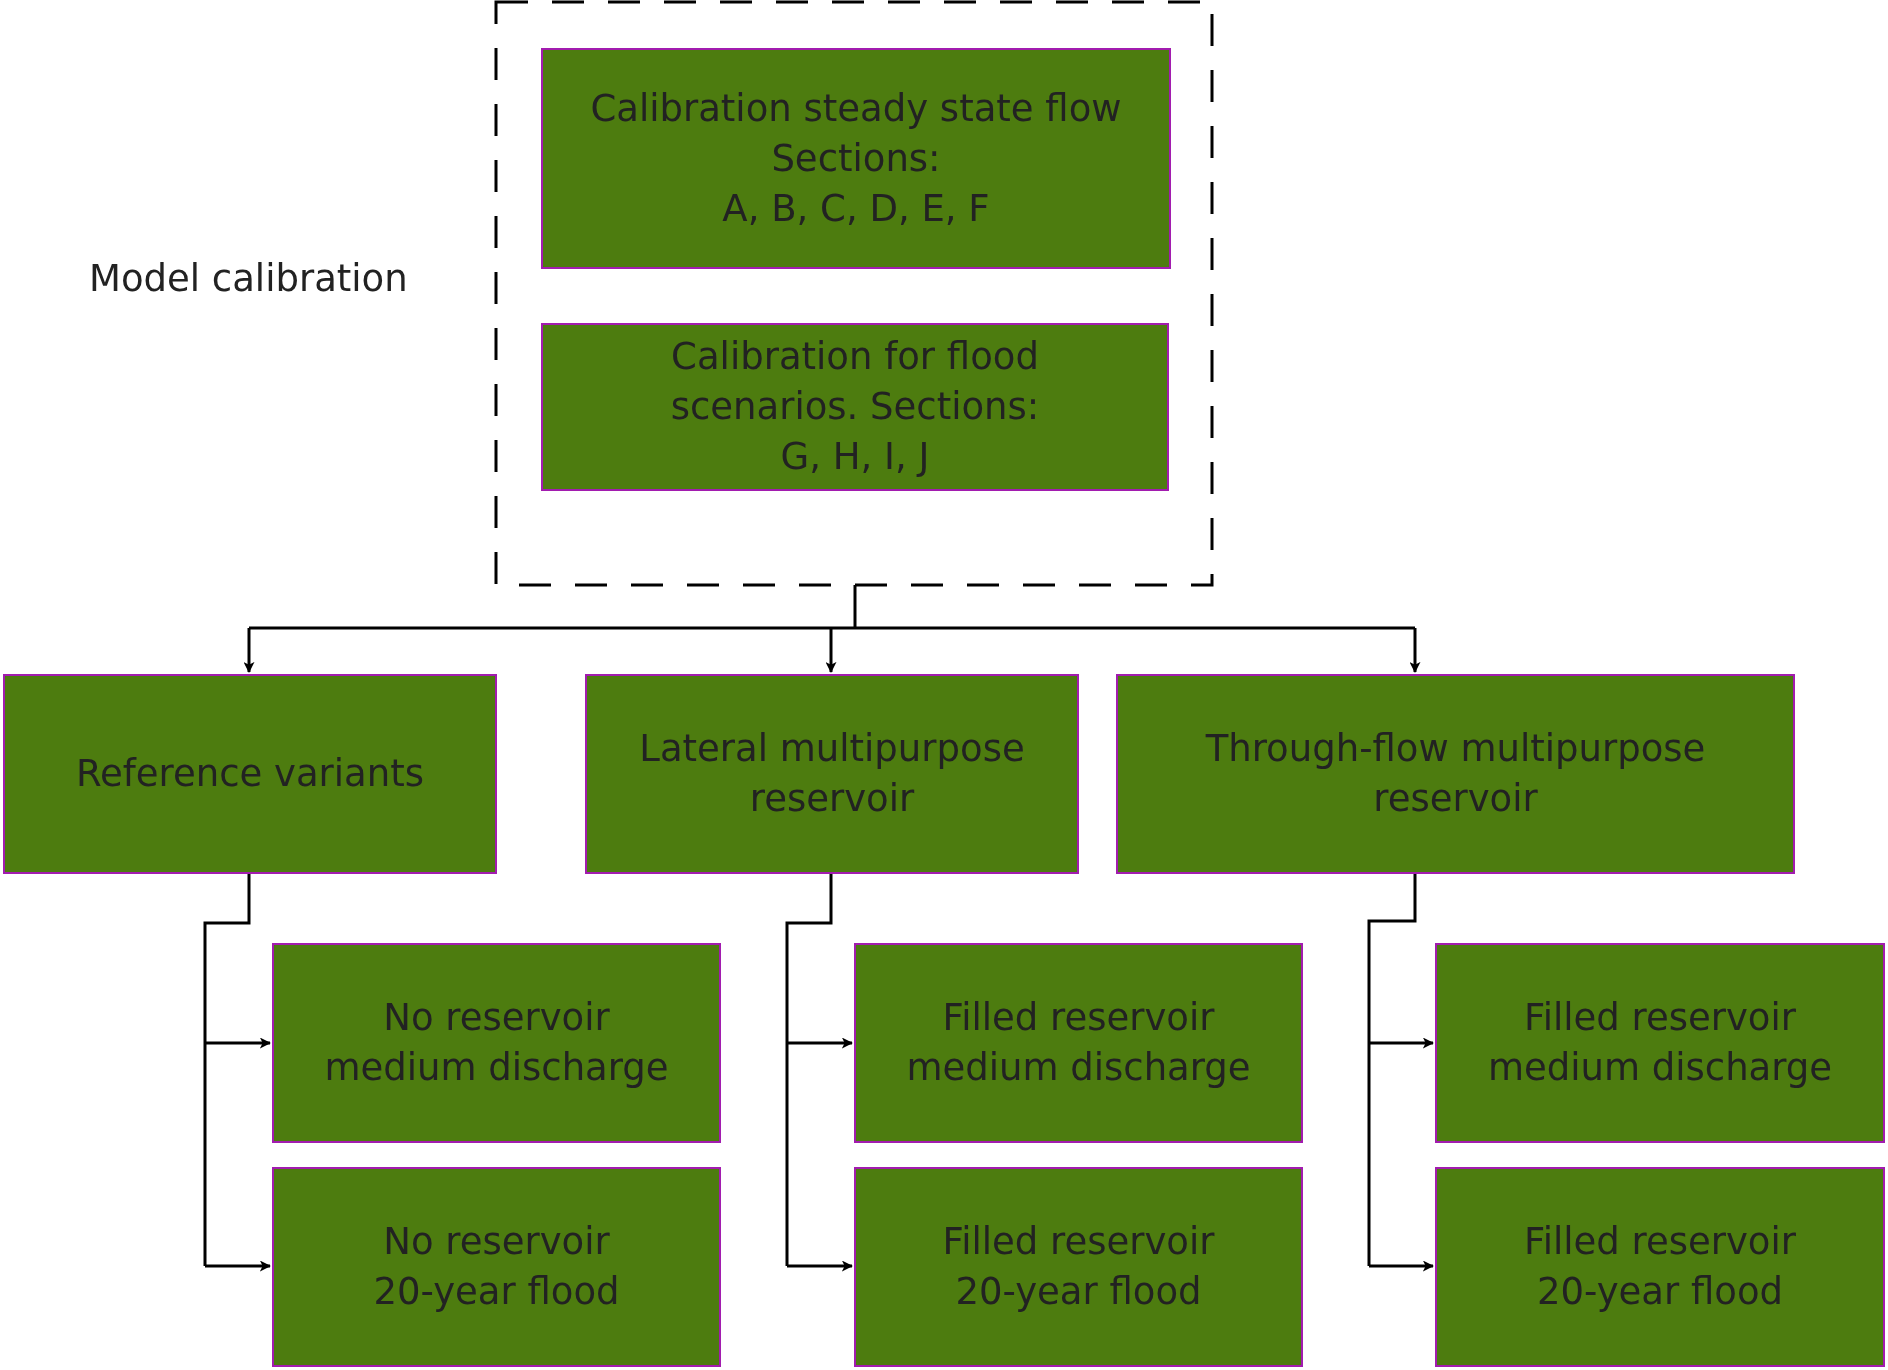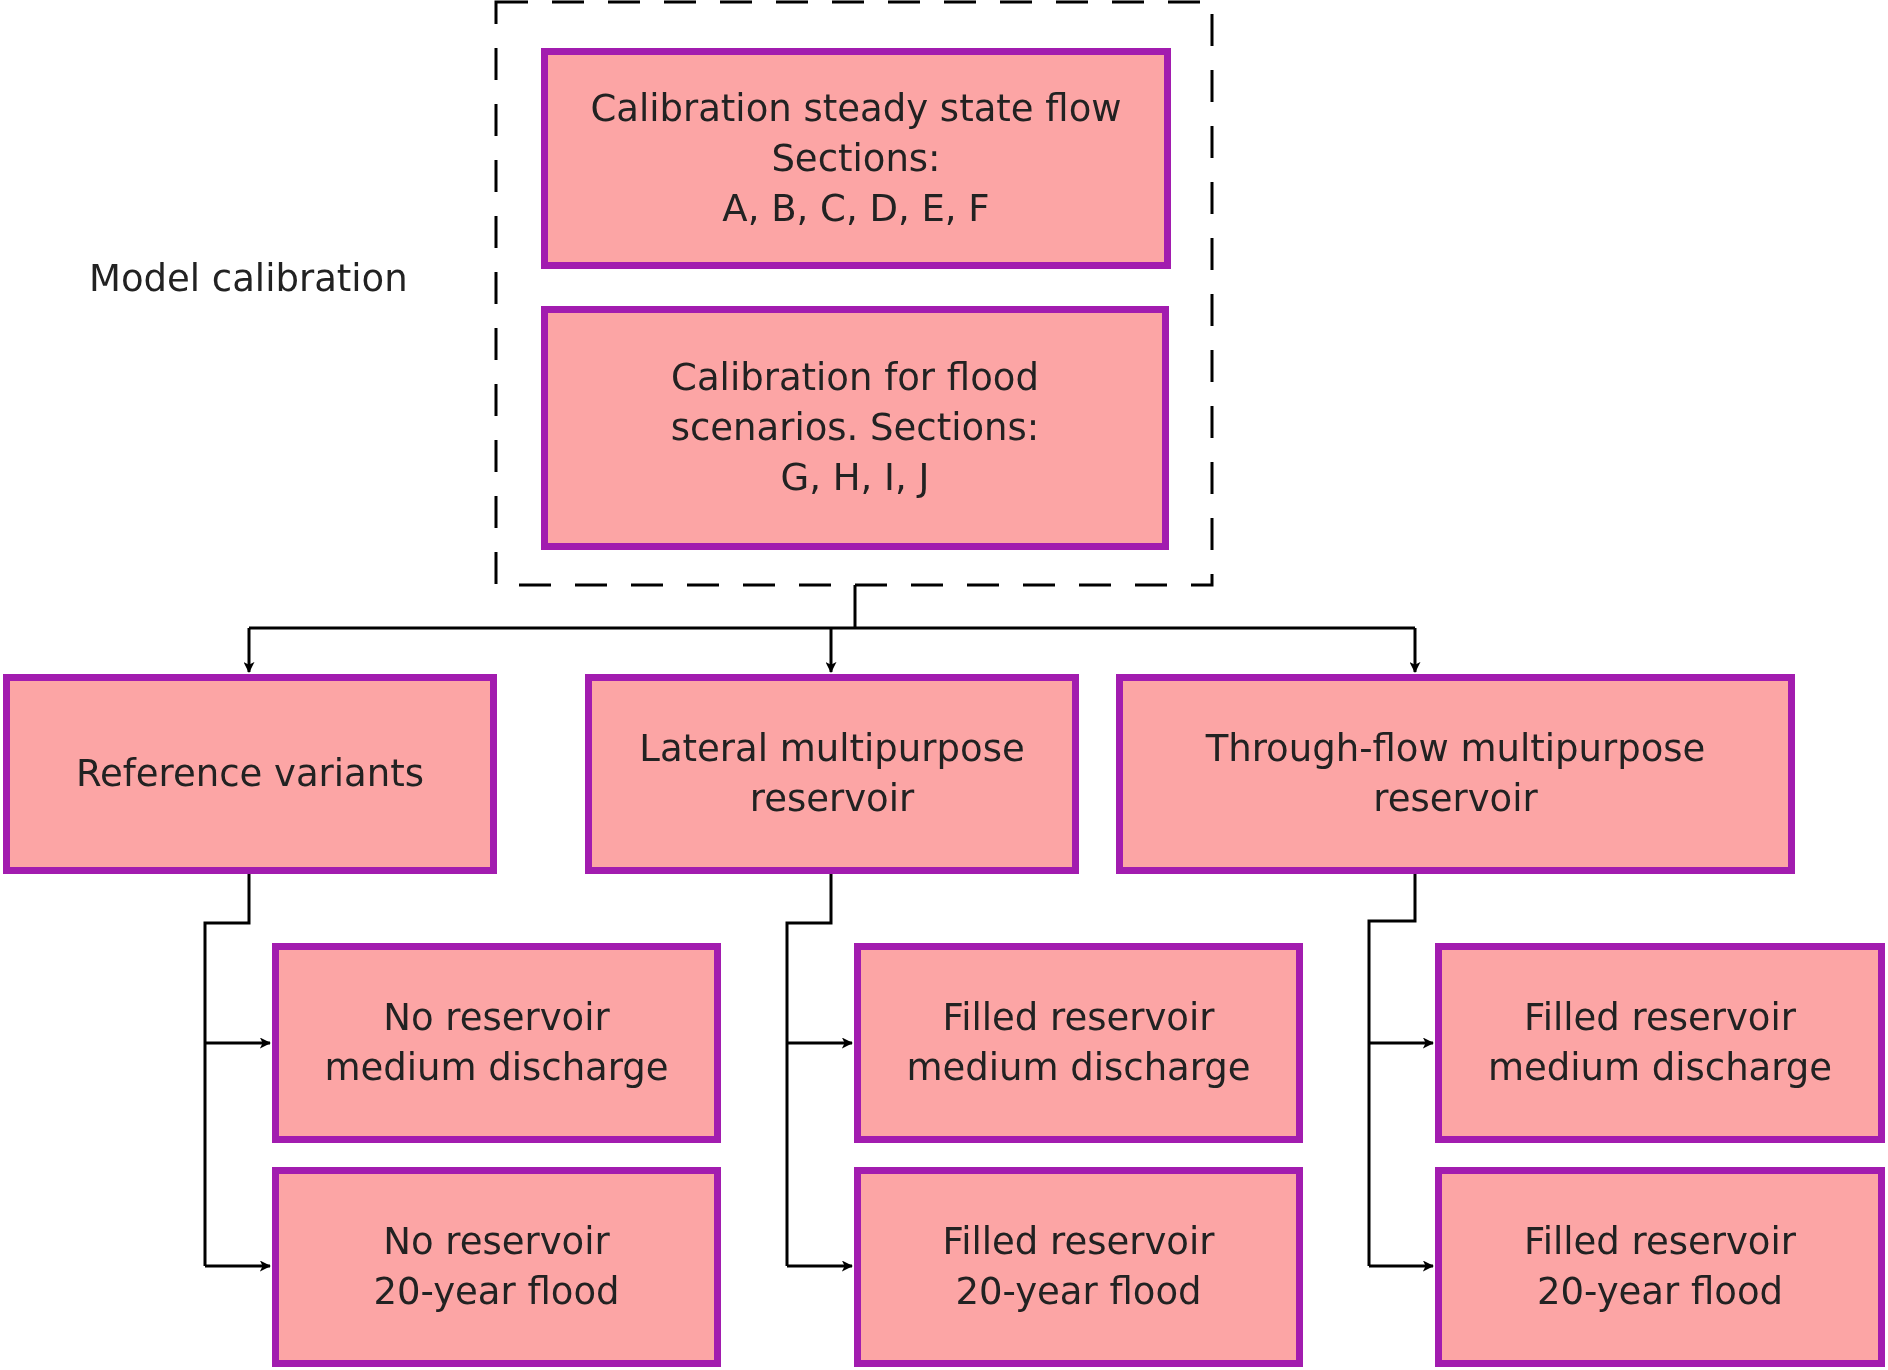--- a/index.html
+++ b/index.html
@@ -1,20 +1,20 @@
 <!DOCTYPE html>
 <html><head>
 <meta charset="utf-8">
 <style>
   html, body { margin: 0; padding: 0; background: #ffffff; }
   body { width: 1888px; height: 1370px; position: relative; overflow: hidden;
          font-family: "DejaVu Sans", sans-serif; color: #222222; }
   svg.connectors { position: absolute; left: 0; top: 0; width: 1888px; height: 1370px; }
-  .box { position: absolute; box-sizing: border-box; border: 7px solid #a21caf;
-         background: #fca5a5; display: flex; align-items: center; justify-content: center;
+  .box { position: absolute; box-sizing: border-box; border: 2px solid #a21caf;
+         background: #4d7c0f; display: flex; align-items: center; justify-content: center;
          text-align: center; font-size: 37px; line-height: 50px; white-space: pre-line; }
   .label { position: absolute; font-size: 37px; line-height: 50px; white-space: nowrap; }
 </style>
 </head>
 <body>
 
 <svg class="connectors" xmlns="http://www.w3.org/2000/svg">
   <defs>
     <marker id="arrow" viewBox="0 0 12 12" refX="11" refY="6" markerWidth="11" markerHeight="11" orient="auto" markerUnits="userSpaceOnUse">
       <path d="M0,0 L12,6 L0,12 L3,6 Z" fill="#000"></path>
@@ -40,21 +40,21 @@
   <path d="M1415,873 L1415,921 L1369,921 L1369,1266" fill="none" stroke="#000" stroke-width="3"></path>
   <path d="M1369,1043 L1433,1043" fill="none" stroke="#000" stroke-width="3" marker-end="url(#arrow)"></path>
   <path d="M1369,1266 L1433,1266" fill="none" stroke="#000" stroke-width="3" marker-end="url(#arrow)"></path>
 </svg>
 
 <div class="label" style="left:74px; top:254px;margin-left:15px;">Model calibration</div>
 
 <div class="box" style="left:541px; top:48px; width:630px; height:221px;">Calibration steady state flow
 Sections:
 A, B, C, D, E, F</div>
-<div class="box" style="left:541px; top:306px; width:628px; height:244px;text-align:center;">Calibration for flood
+<div class="box" style="left:541px; top:323px; width:628px; height:168px;text-align:center;">Calibration for flood
 scenarios. Sections:
 G, H, I, J</div>
 
 <div class="box" style="left:3px; top:674px; width:494px; height:200px;">Reference variants</div>
 <div class="box" style="left:585px; top:674px; width:494px; height:200px;">Lateral multipurpose
 reservoir</div>
 <div class="box" style="left:1116px; top:674px; width:679px; height:200px;">Through-flow multipurpose
 reservoir</div>
 
 <div class="box" style="left:272px; top:943px; width:449px; height:200px;">No reservoir

